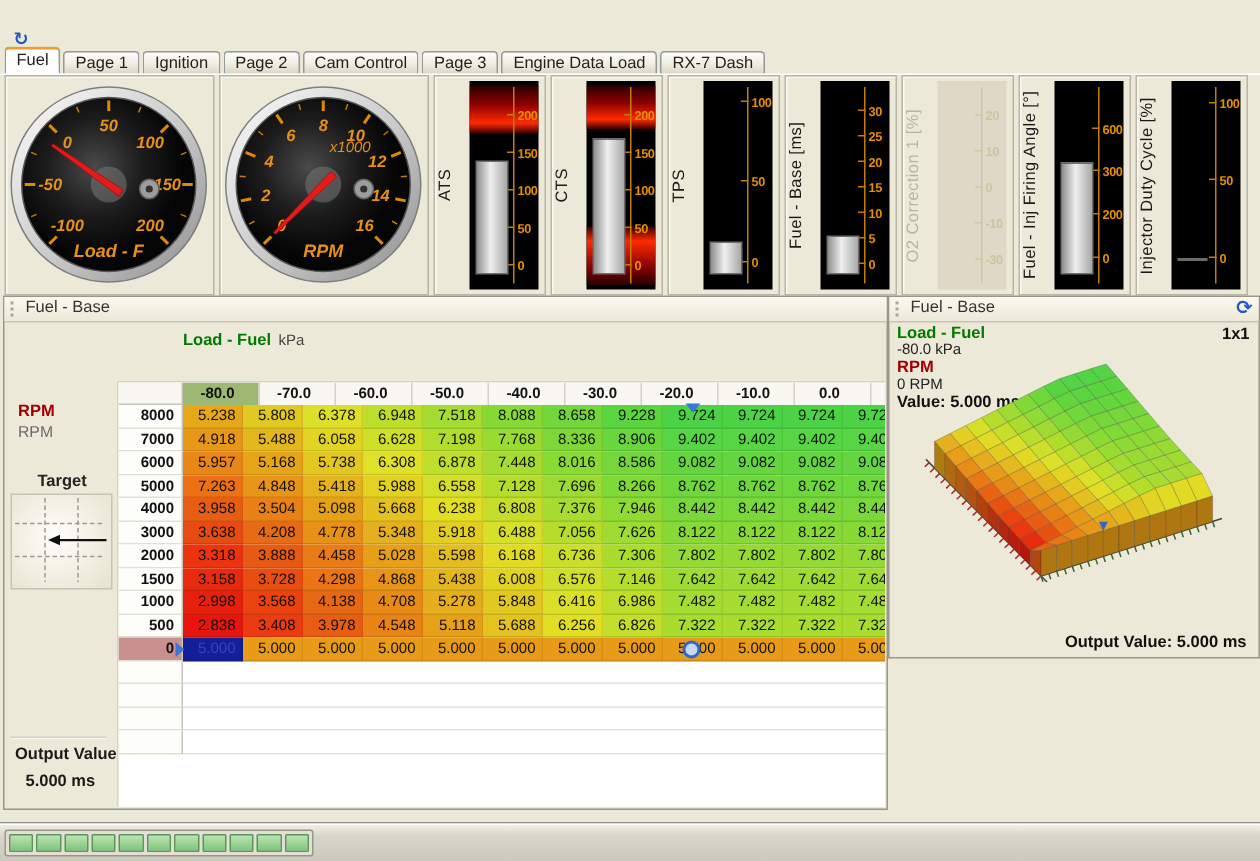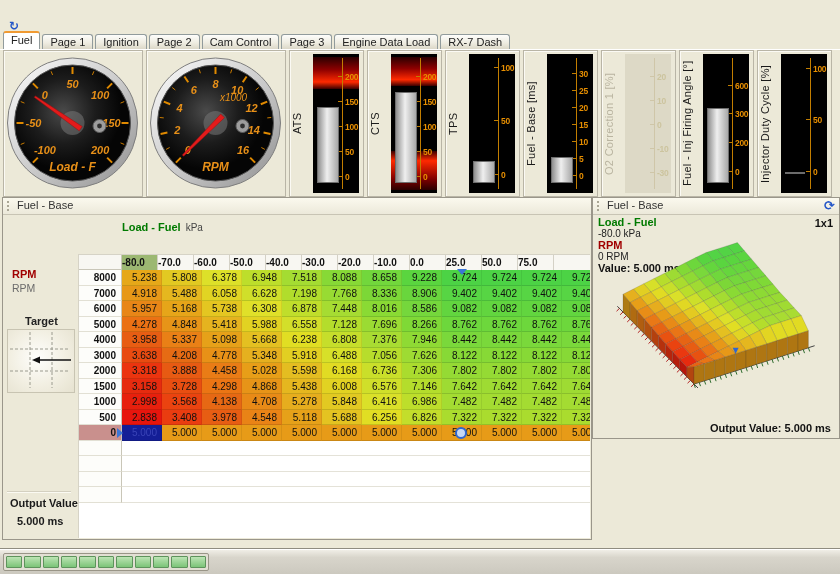--- a/index.html
+++ b/index.html
@@ -62,21 +62,21 @@
   .target-box{position:absolute;left:4px;top:131px;width:66px;height:62px;border:1px solid #C8C4B2;
               background:radial-gradient(circle at 45% 45%,#FEFEFC 0%,#F2EFE2 55%,#E6E2D0 100%);}
   .lp-divider{position:absolute;left:4px;top:293px;width:64px;height:1px;background:#D4D0C0;border-bottom:1px solid #FBFAF2;}
   .output-label{position:absolute;left:7px;top:299px;font-weight:bold;font-size:11px;color:#1a1a1a;}
   .output-value{position:absolute;left:14px;top:317px;font-weight:bold;font-size:11px;color:#1a1a1a;}
   
   .table-area{position:absolute;left:75px;top:56px;right:1px;bottom:1px;background:#FFFFFF;overflow:hidden;
               border-left:1px solid #D6D3C6;border-top:1px solid #D6D3C6;}
   .trow{display:flex;height:15.5px;line-height:15.5px;}
   .trow.head{height:15px;line-height:15px;background:#F8F7F2;}
-  .hcell{width:36px;flex:none;text-align:left;padding-right:4px;box-sizing:border-box;
+  .hcell{width:51px;flex:none;text-align:center;padding-right:4px;box-sizing:border-box;
          font-weight:bold;font-size:10px;border-right:1px solid #D4D1C6;color:#111;}
   .hcell.selcol{background:#9CB872;}
   .rhead{width:43px;flex:none;text-align:right;padding-right:5px;box-sizing:border-box;
          font-weight:bold;font-size:10px;background:#FDFDFA;border-right:1px solid #C9C6B8;
          border-bottom:1px solid #E2E0D4;color:#111;}
   .rhead.selrow{background:#C9908D;}
   .dcell{width:40px;flex:none;text-align:right;padding-right:4px;box-sizing:border-box;
          font-size:10px;color:#101010;border-right:1px solid rgba(0,0,0,.07);border-bottom:1px solid rgba(0,0,0,.12);}
   .dcell.selcell{background:#141E96 !important;color:#3A44B8;}
   .emptycell{flex:1;border-bottom:1px solid #E4E2D8;}
@@ -416,37 +416,37 @@
           <div class="dcell" style="background:hsl(79,71%,53%)">7.448</div>
           <div class="dcell" style="background:hsl(89,69%,53%)">8.016</div>
           <div class="dcell" style="background:hsl(98,66%,54%)">8.586</div>
           <div class="dcell" style="background:hsl(106,64%,54%)">9.082</div>
           <div class="dcell" style="background:hsl(106,64%,54%)">9.082</div>
           <div class="dcell" style="background:hsl(106,64%,54%)">9.082</div>
           <div class="dcell" style="background:hsl(106,64%,54%)">9.082</div>
         </div>
         <div class="trow">
           <div class="rhead">5000</div>
-          <div class="dcell" style="background:hsl(26,84%,50%)">4.278</div>
+          <div class="dcell" style="background:hsl(26,84%,50%)">7.263</div>
           <div class="dcell" style="background:hsl(36,81%,50%)">4.848</div>
           <div class="dcell" style="background:hsl(45,79%,51%)">5.418</div>
           <div class="dcell" style="background:hsl(55,77%,51%)">5.988</div>
           <div class="dcell" style="background:hsl(64,74%,52%)">6.558</div>
           <div class="dcell" style="background:hsl(74,72%,52%)">7.128</div>
           <div class="dcell" style="background:hsl(83,70%,53%)">7.696</div>
           <div class="dcell" style="background:hsl(93,68%,53%)">8.266</div>
           <div class="dcell" style="background:hsl(101,66%,54%)">8.762</div>
           <div class="dcell" style="background:hsl(101,66%,54%)">8.762</div>
           <div class="dcell" style="background:hsl(101,66%,54%)">8.762</div>
           <div class="dcell" style="background:hsl(101,66%,54%)">8.762</div>
         </div>
         <div class="trow">
           <div class="rhead">4000</div>
           <div class="dcell" style="background:hsl(21,85%,49%)">3.958</div>
-          <div class="dcell" style="background:hsl(30,83%,50%)">5.337</div>
+          <div class="dcell" style="background:hsl(30,83%,50%)">3.504</div>
           <div class="dcell" style="background:hsl(40,80%,50%)">5.098</div>
           <div class="dcell" style="background:hsl(49,78%,51%)">5.668</div>
           <div class="dcell" style="background:hsl(59,76%,51%)">6.238</div>
           <div class="dcell" style="background:hsl(68,73%,52%)">6.808</div>
           <div class="dcell" style="background:hsl(78,71%,53%)">7.376</div>
           <div class="dcell" style="background:hsl(87,69%,53%)">7.946</div>
           <div class="dcell" style="background:hsl(96,67%,54%)">8.442</div>
           <div class="dcell" style="background:hsl(96,67%,54%)">8.442</div>
           <div class="dcell" style="background:hsl(96,67%,54%)">8.442</div>
           <div class="dcell" style="background:hsl(96,67%,54%)">8.442</div>

